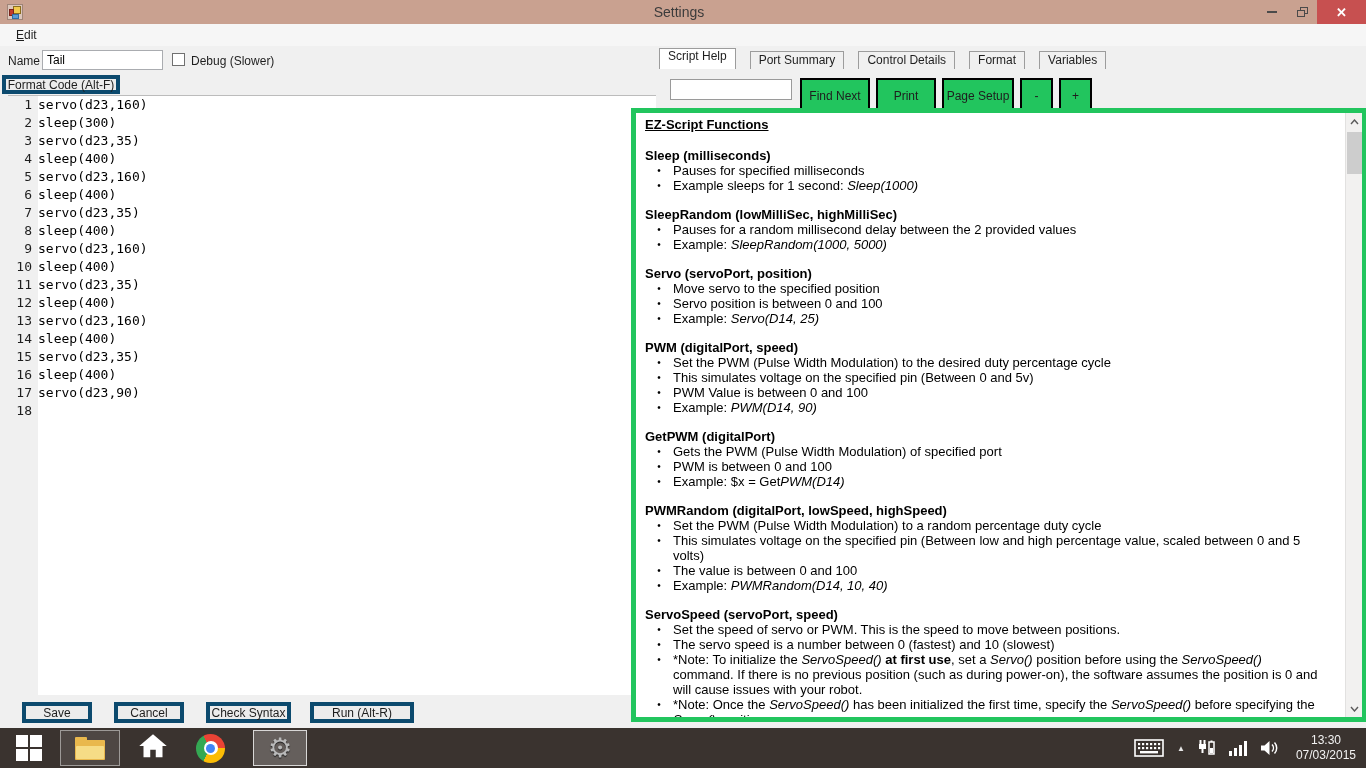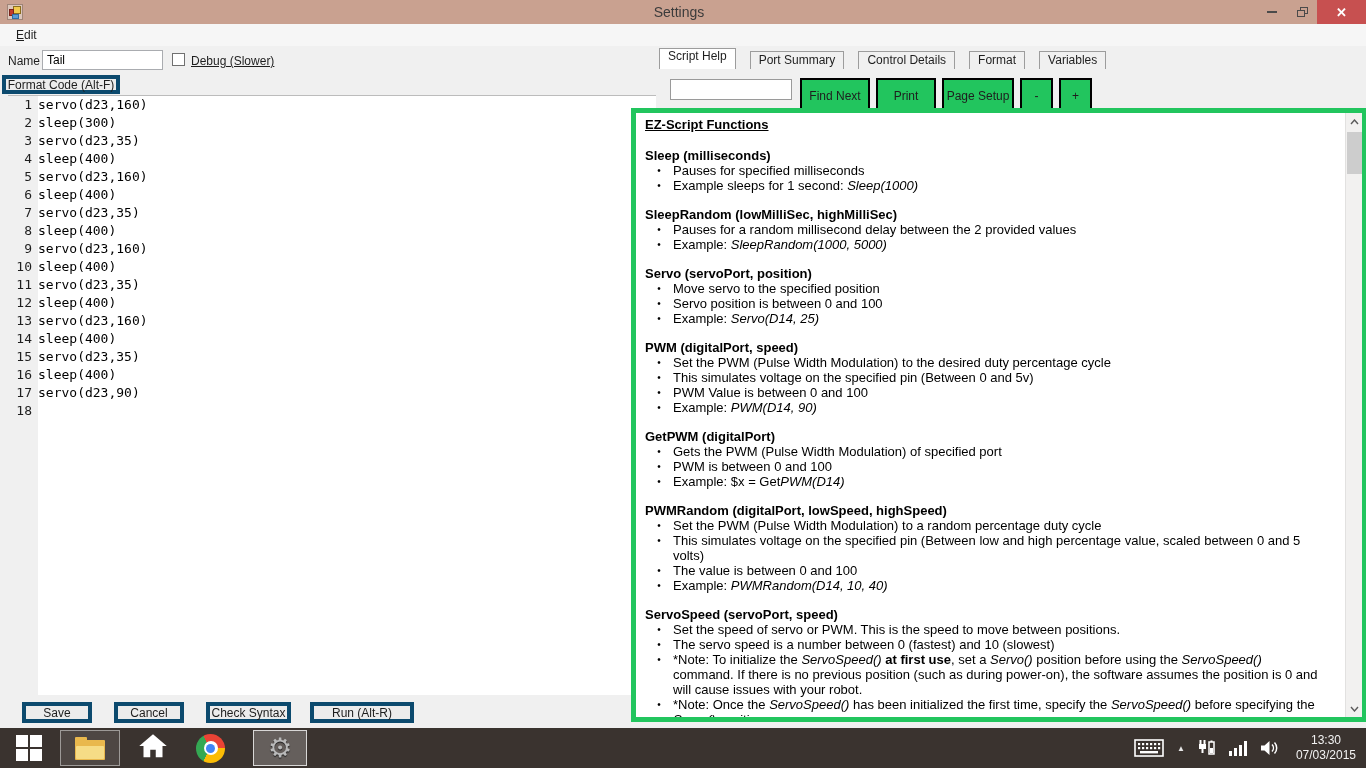--- a/index.html
+++ b/index.html
@@ -23,21 +23,21 @@
   .wc-close { width:49px; background:#c75050; color:#fff; font-size:13px; font-weight:bold; }
 
   
   .menubar { position:absolute; left:0; top:24px; width:1366px; height:22px; background:#f6f6f6; display:flex; align-items:center; }
   .menu-item { font-size:12px; color:#1e1e1e; padding:2px 7px; margin-left:9px; }
 
   
   .name-label { position:absolute; left:8px; top:54px; font-size:12px; color:#1e1e1e; }
   .name-input { position:absolute; left:42px; top:50px; width:121px; height:20px; border:1px solid #aaacb0; background:#fff; font-size:12px; font-family:"Liberation Sans", sans-serif; padding:0 4px; color:#000; }
   .debug-check { position:absolute; left:172px; top:53px; width:13px; height:13px; border:1px solid #707070; background:#fff; }
-  .debug-label { position:absolute; left:191px; top:54px; font-size:12px; color:#1e1e1e;text-decoration:underline; }
+  .debug-label { position:absolute; left:191px; top:54px; font-size:12px; color:#1e1e1e; }
   .win-btn { background:#ececec; border:4px solid #0c4a6e; font-size:12px; font-family:"Liberation Sans", sans-serif; color:#1e1e1e; display:flex; align-items:center; justify-content:center; }
   .format-btn { position:absolute; left:2px; top:75px; width:118px; height:19px; }
 
   
   .editor { position:absolute; left:8px; top:95px; width:648px; height:600px; background:#fff; border-top:1px solid #bcbcbc; overflow:hidden; }
   .gutter-bg { position:absolute; left:0; top:0; bottom:0; width:30px; background:#f0f0f0; }
   .code-rows { position:relative; }
   .code-row { display:flex; height:18px; line-height:18px; font-family:"DejaVu Sans Mono","Liberation Mono",monospace; font-size:13px; }
   .code-row .ln { width:30px; padding-right:6px; text-align:right; color:#1e1e1e; background:#f0f0f0; }
   .code-row .ct { color:#000; white-space:pre; }

